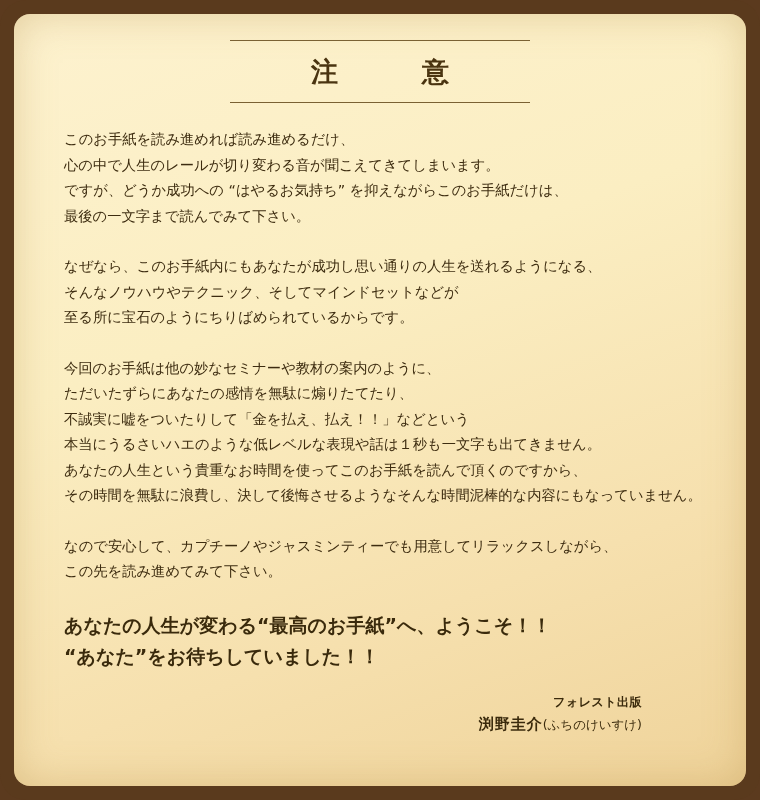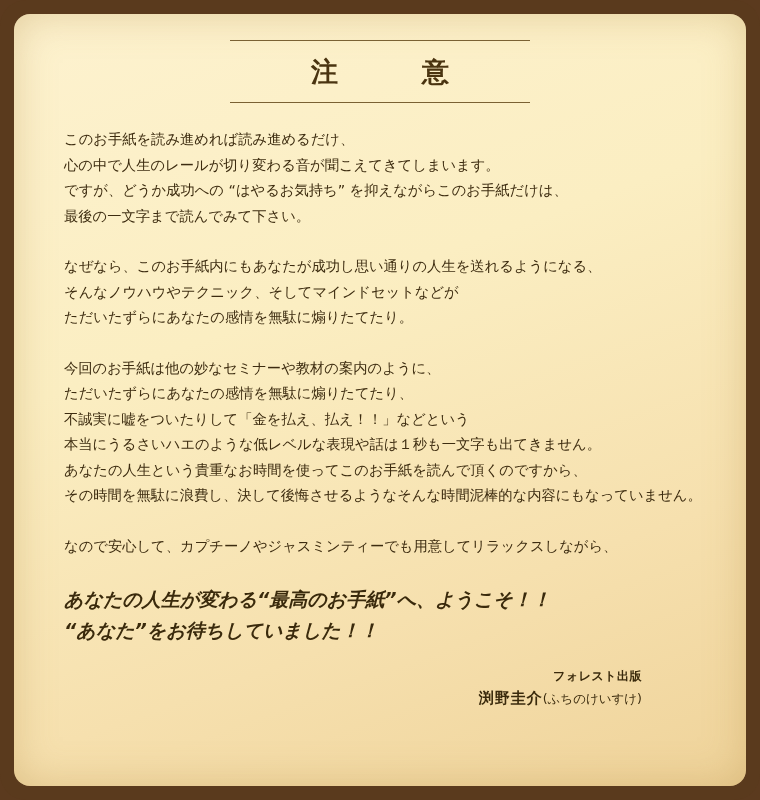--- a/index.html
+++ b/index.html
@@ -82,21 +82,20 @@
     margin-top: 6px;
     color: #3a2a0c;
     font-weight: bold;
     font-size: 19px;
     line-height: 31px;
     padding-left: 4px;
   }
   .closing .ln {
     display: block;
     white-space: nowrap;
-    font-style: italic;
   }
 
   
   .signature {
     margin-top: 22px;
     text-align: right;
     padding-right: 58px;
     color: #3a2a0c;
   }
   .sig-publisher {
@@ -133,34 +132,35 @@
       <div class="para">
         <span class="ln">このお手紙を読み進めれば読み進めるだけ、</span>
         <span class="ln">心の中で人生のレールが切り変わる音が聞こえてきてしまいます。</span>
         <span class="ln">ですが、どうか成功への “はやるお気持ち” を抑えながらこのお手紙だけは、</span>
         <span class="ln">最後の一文字まで読んでみて下さい。</span>
       </div>
 
       <div class="para">
         <span class="ln">なぜなら、このお手紙内にもあなたが成功し思い通りの人生を送れるようになる、</span>
         <span class="ln">そんなノウハウやテクニック、そしてマインドセットなどが</span>
-        <span class="ln">ただいたずらにあなたの感情を無駄に煽りたてたり。</span>
+        <span class="ln">至る所に宝石のようにちりばめられているからです。</span>
       </div>
 
       <div class="para">
         <span class="ln">今回のお手紙は他の妙なセミナーや教材の案内のように、</span>
         <span class="ln">ただいたずらにあなたの感情を無駄に煽りたてたり、</span>
         <span class="ln">不誠実に嘘をついたりして「金を払え、払え！！」などという</span>
         <span class="ln">本当にうるさいハエのような低レベルな表現や話は１秒も一文字も出てきません。</span>
         <span class="ln">あなたの人生という貴重なお時間を使ってこのお手紙を読んで頂くのですから、</span>
         <span class="ln">その時間を無駄に浪費し、決して後悔させるようなそんな時間泥棒的な内容にもなっていません。</span>
       </div>
 
       <div class="para">
         <span class="ln">なので安心して、カプチーノやジャスミンティーでも用意してリラックスしながら、</span>
+        <span class="ln">この先を読み進めてみて下さい。</span>
       </div>
 
     </div>
 
     <div class="closing">
       <span class="ln">あなたの人生が変わる“最高のお手紙”へ、ようこそ！！</span>
       <span class="ln">“あなた”をお待ちしていました！！</span>
     </div>
 
     <div class="signature">

